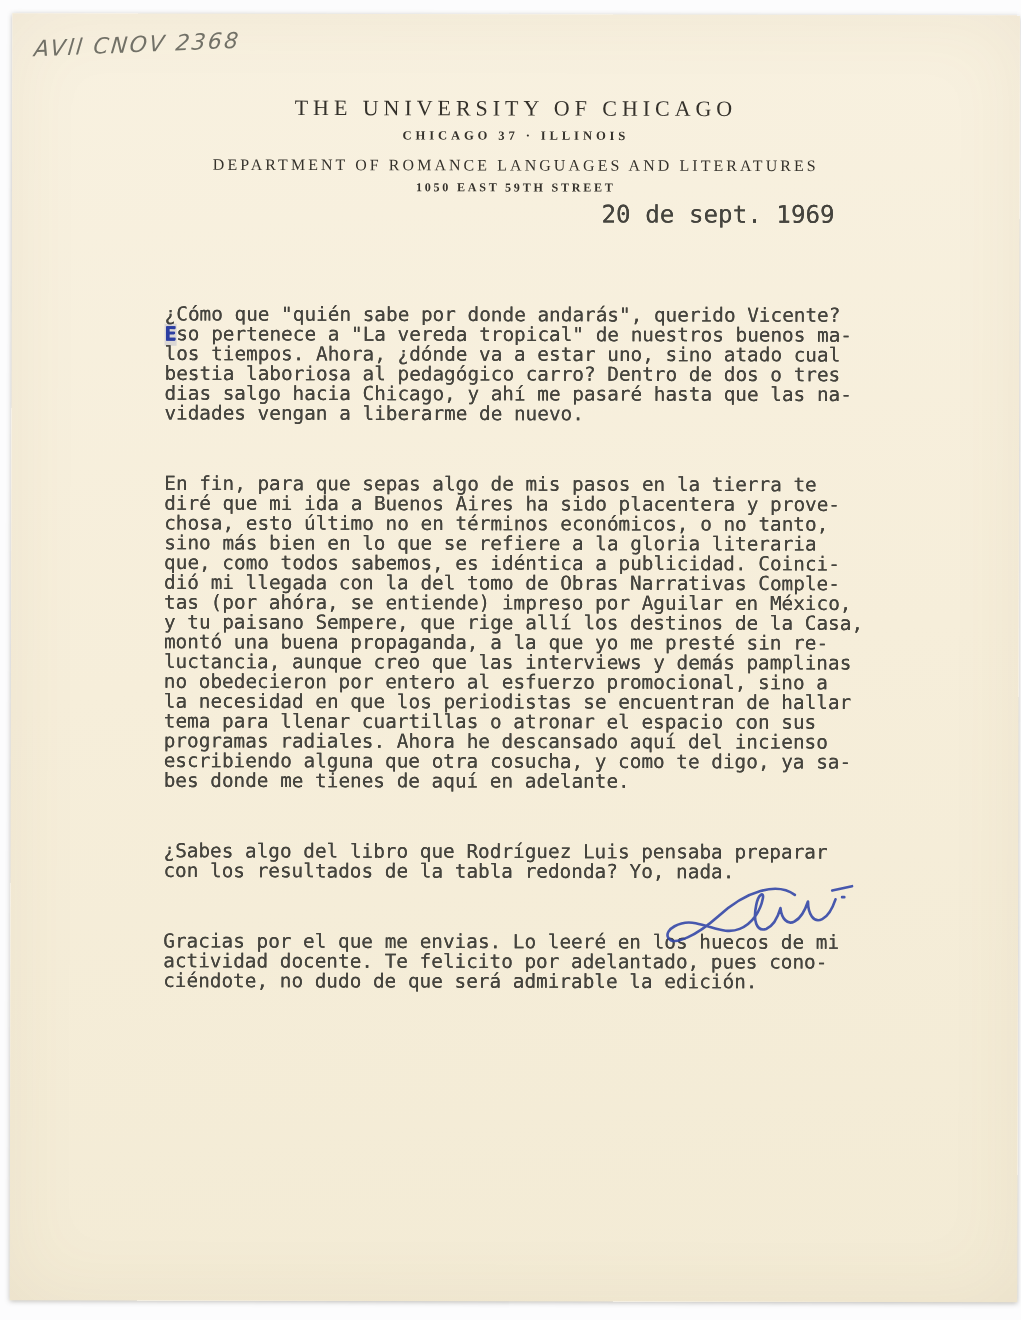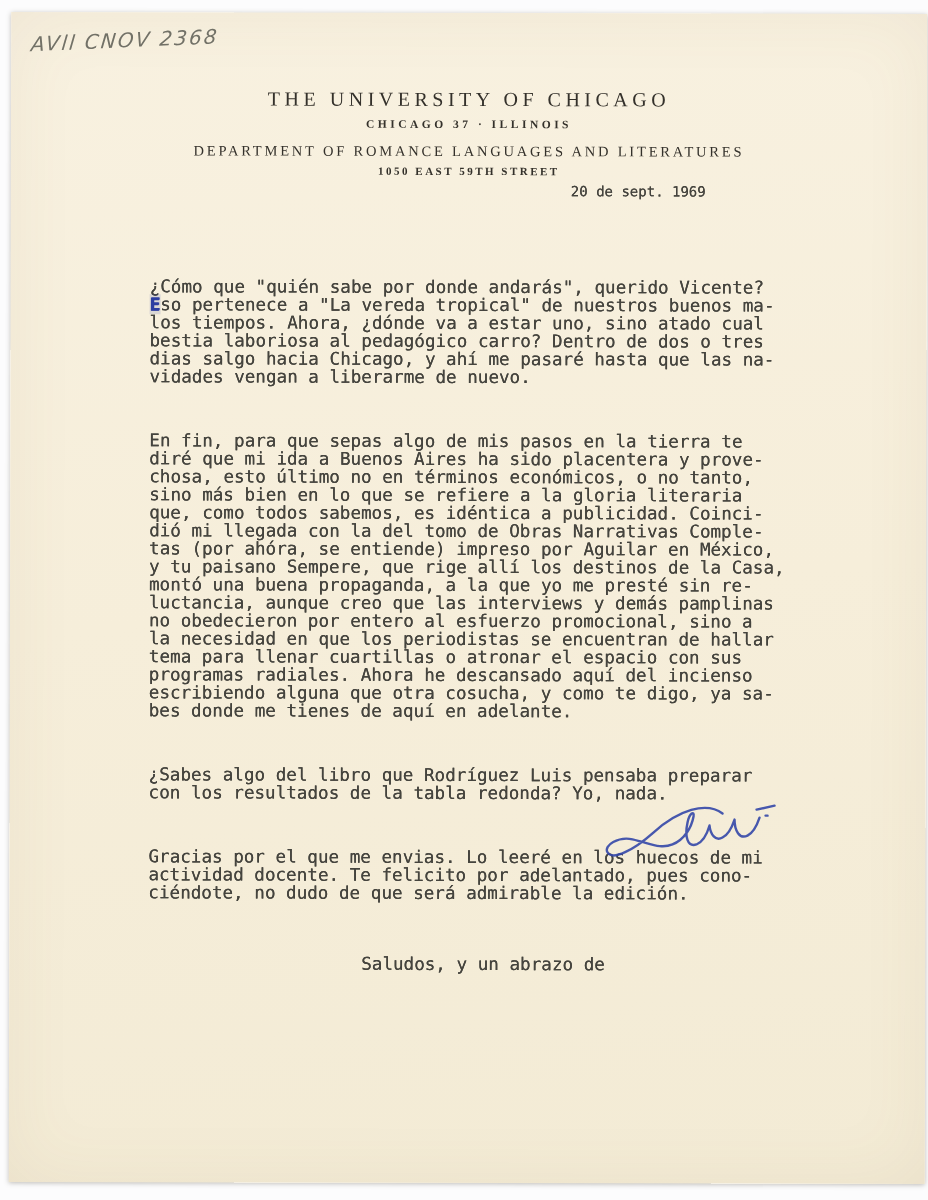--- a/index.html
+++ b/index.html
@@ -37,22 +37,22 @@
   }
   .letterhead{
     position:absolute;top:0;left:0;right:0;text-align:center;
     font-family:"Liberation Serif", serif;color:var(--letterhead-ink);
   }
   .lh-university{margin-top:75px;font-size:20px;letter-spacing:4.5px;}
   .lh-city{margin-top:7px;font-size:11.5px;font-weight:bold;letter-spacing:3.5px;}
   .lh-department{margin-top:13px;font-size:14.5px;letter-spacing:2.8px;}
   .lh-address{margin-top:5px;font-size:11px;font-weight:bold;letter-spacing:2.5px;}
   .date{
-    position:absolute;left:560px;top:170px;
-    font-size:14px;color:var(--typewriter-ink);
+    position:absolute;left:536px;top:170px;
+    font-size:22px;color:var(--typewriter-ink);
     text-shadow:0 0 .5px currentColor;
   }
   .body-text{
     position:absolute;left:139px;top:229px;width:690px;
     font-size:17.6px;line-height:18px;
     color:var(--typewriter-ink);
     white-space:pre-wrap;
     text-shadow:0 0 .5px currentColor;
   }
   .body-text p{margin:0 0 10px 0;}
@@ -110,21 +110,20 @@
 la necesidad en que los periodistas se encuentran de hallar
 tema para llenar cuartillas o atronar el espacio con sus
 programas radiales. Ahora he descansado aquí del incienso
 escribiendo alguna que otra cosucha, y como te digo, ya sa-
 bes donde me tienes de aquí en adelante.</p>
       <p>¿Sabes algo del libro que Rodríguez Luis pensaba preparar
 con los resultados de la tabla redonda? Yo, nada.</p>
       <p>Gracias por el que me envias. Lo leeré en los huecos de mi
 actividad docente. Te felicito por adelantado, pues cono-
 ciéndote, no dudo de que será admirable la edición.</p>
-      <p class="closing">Saludos, y un abrazo de</p>
     </div>
 
     <div class="signature">
       <svg width="200" height="92" viewBox="0 0 200 92" role="img" aria-label="Ayala">
         <path d="M 128 24
                  C 112 12, 84 20, 58 44
                  C 40 60, 18 72, 13 63
                  C 9 56, 24 47, 38 50
                  C 56 54, 66 60, 78 55
                  C 90 50, 97 38, 99 27

